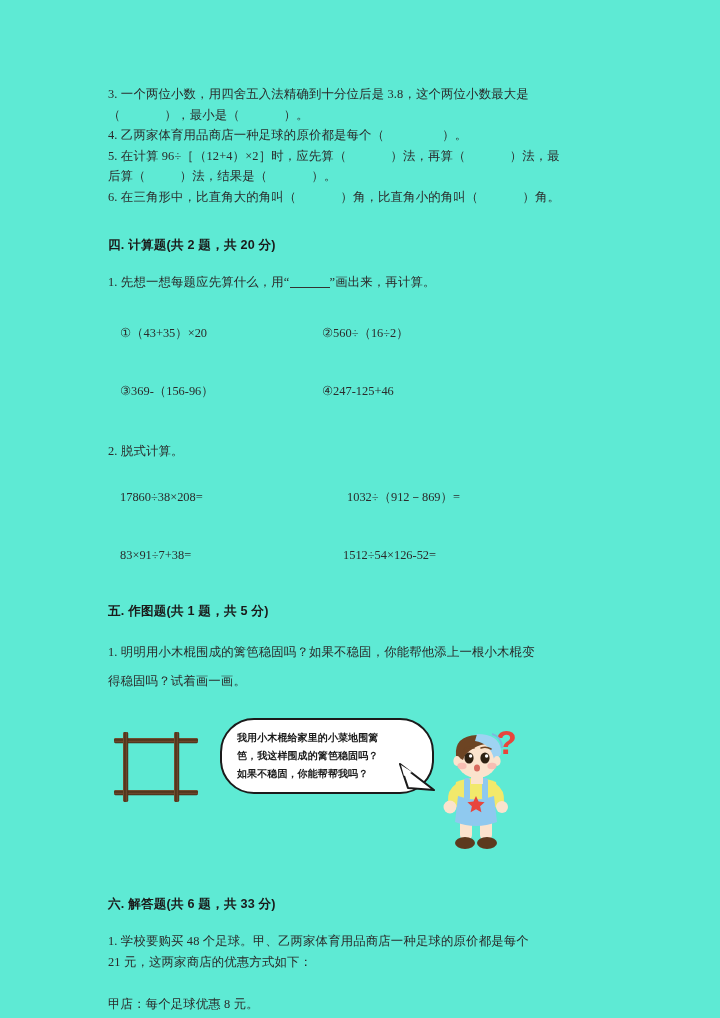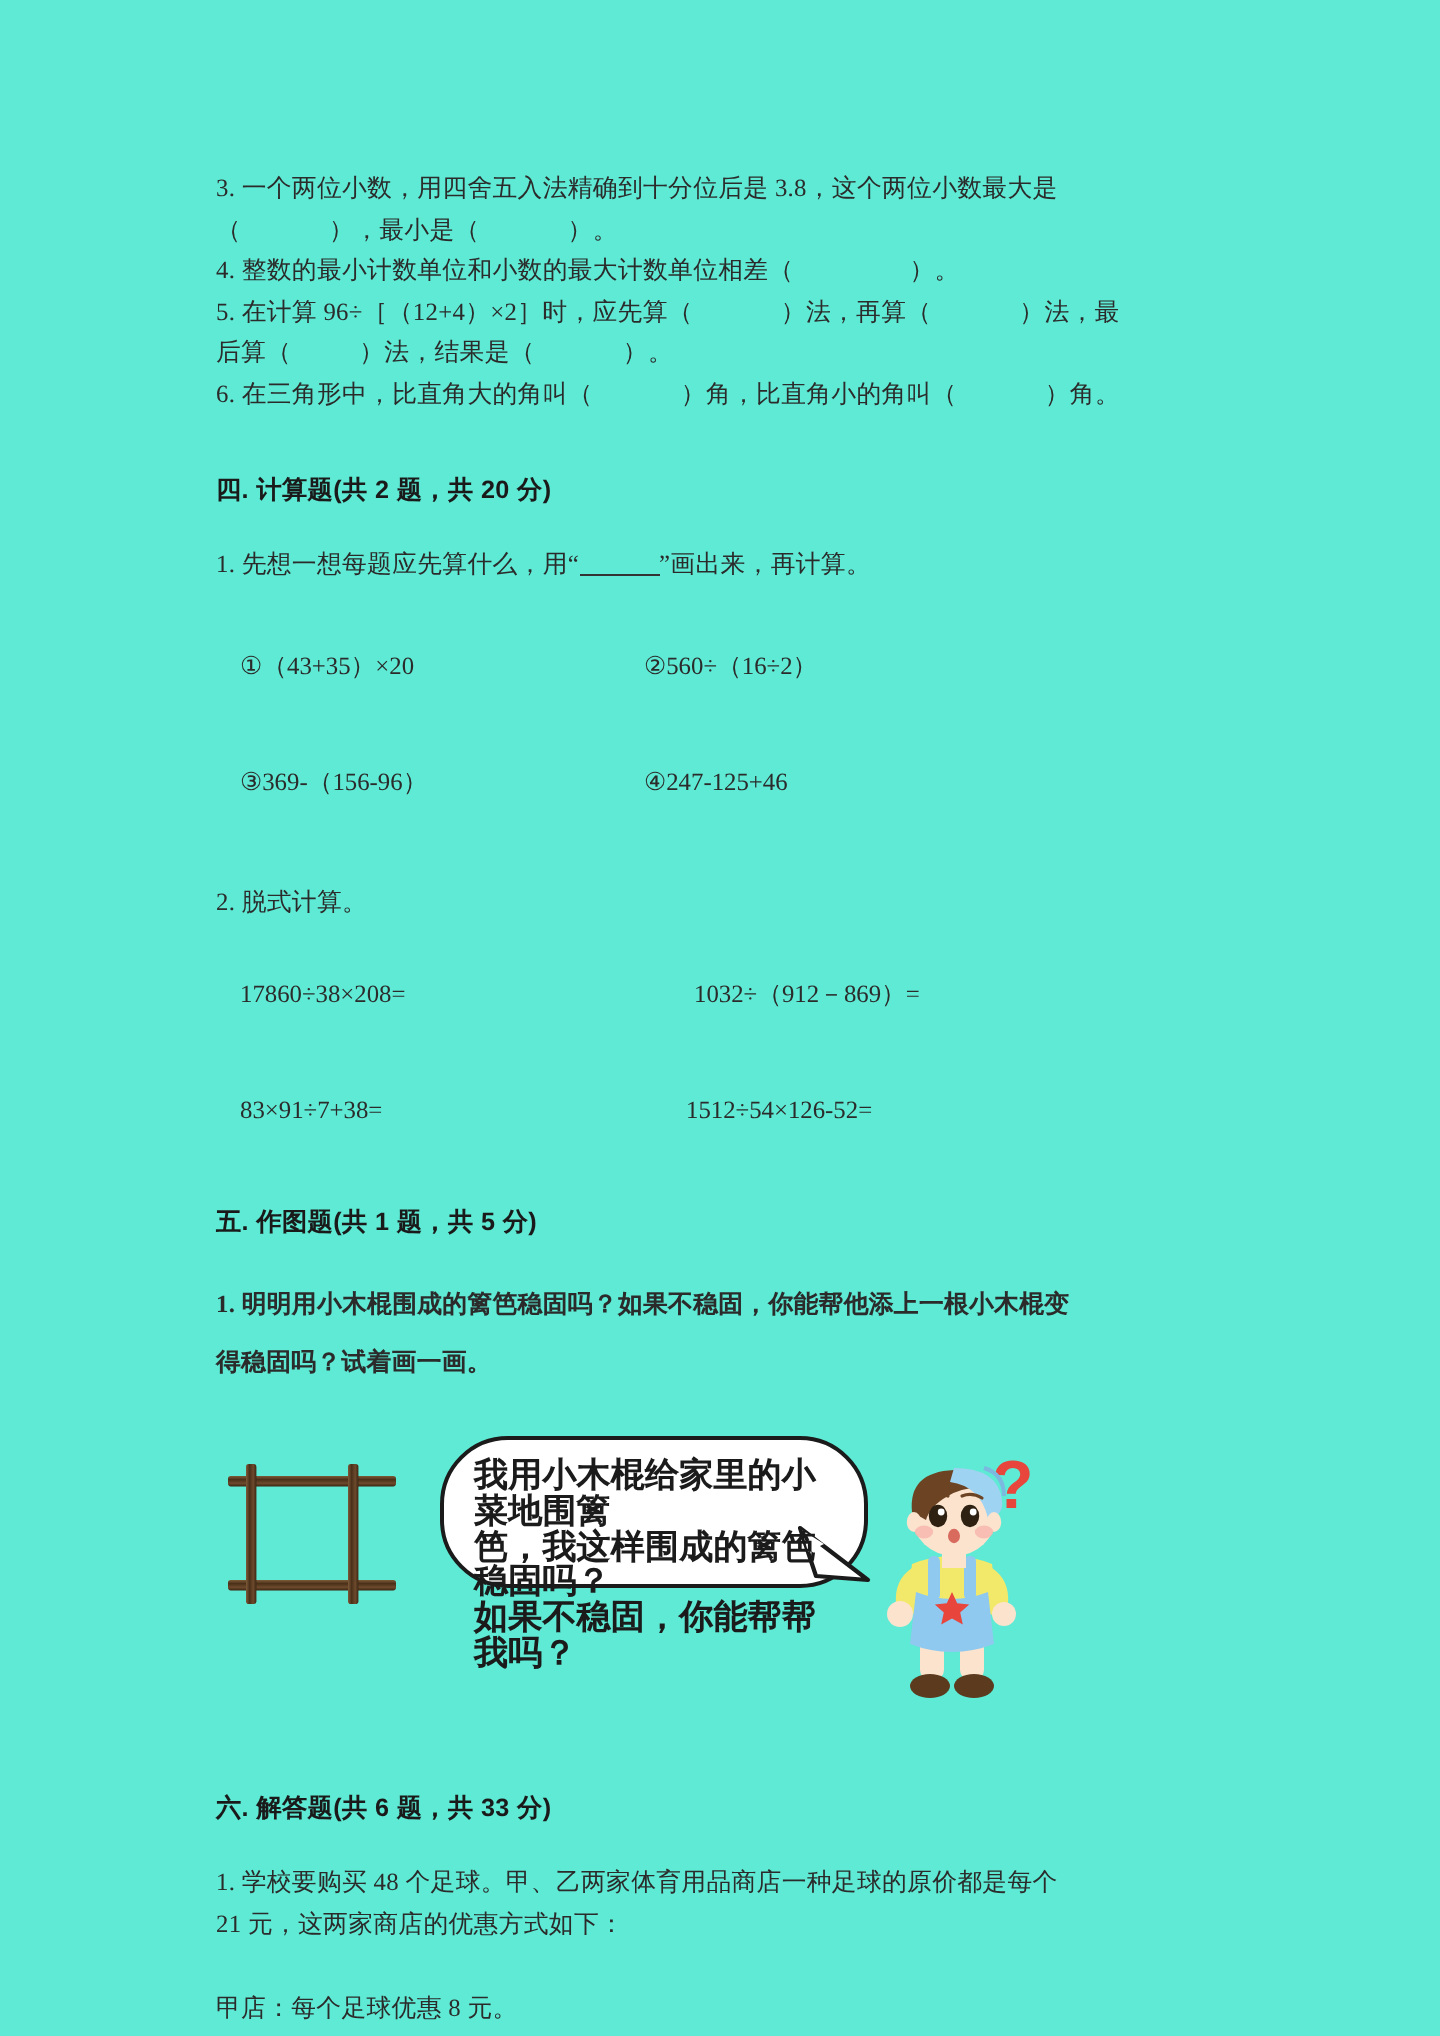--- a/index.html
+++ b/index.html
@@ -113,21 +113,21 @@
     border-radius: 34px;
     background: #ffffff;
     box-sizing: border-box;
   }
   .bubble-text {
     position: absolute;
     left: 17px;
     top: 11px;
     right: 16px;
     font-family: "Liberation Sans", "DejaVu Sans", sans-serif;
-    font-size: 17px;
+    font-size: 10px;
     line-height: 17.8px;
     color: #1b1b1b;
     letter-spacing: 0.1px;
     font-weight: 600;
   }
   .char-wrap {
     position: absolute;
     left: 326px;
     top: 6px;
     width: 86px;
@@ -143,21 +143,21 @@
     <div>
 
       <p class="qline">
         <span>3.</span>
         <span>一个两位小数，用四舍五入法精确到十分位后是 3.8，这个两位小数最大是</span><br>
         <span>（</span><span class="fill-in"></span><span>），最小是（</span><span class="fill-in"></span><span>）。</span>
       </p>
 
       <p class="qline">
         <span>4.</span>
-        <span>整数的最小计数单位和小数的最大计数单位相差（</span><span class="fill-in-lg"></span><span>）。</span>
+        <span>乙两家体育用品商店一种足球的原价都是每个（</span><span class="fill-in-lg"></span><span>）。</span>
       </p>
 
       <p class="qline">
         <span>5.</span>
         <span>在计算 96÷［（12+4）×2］时，应先算（</span><span class="fill-in"></span><span>）法，再算（</span><span class="fill-in"></span><span>）法，最</span><br>
         <span>后算（</span><span class="fill-in-sm"></span><span>）法，结果是（</span><span class="fill-in"></span><span>）。</span>
       </p>
 
       <p class="qline">
         <span>6.</span>
@@ -213,21 +213,21 @@
       <span class="col-a">83×91÷7+38=</span>
       <span class="col-b" style="padding-left:38px;">1512÷54×126-52=</span>
     </div>
 
     <div class="sp-26"></div>
 
     <p class="section-heading">五. 作图题(共 1 题，共 5 分)</p>
 
     <div class="sp-18"></div>
 
-    <p class="qline" style="line-height:29px;font-weight:bold;">
+    <p class="qline" style="line-height:29px;">
       <span>1.</span>
       <span>明明用小木棍围成的篱笆稳固吗？如果不稳固，你能帮他添上一根小木棍变</span><br>
       <span>得稳固吗？试着画一画。</span>
     </p>
 
     <div class="sp-18"></div>
 
     <div class="illustration">
 
       <svg class="fence" viewBox="0 0 92 78">

